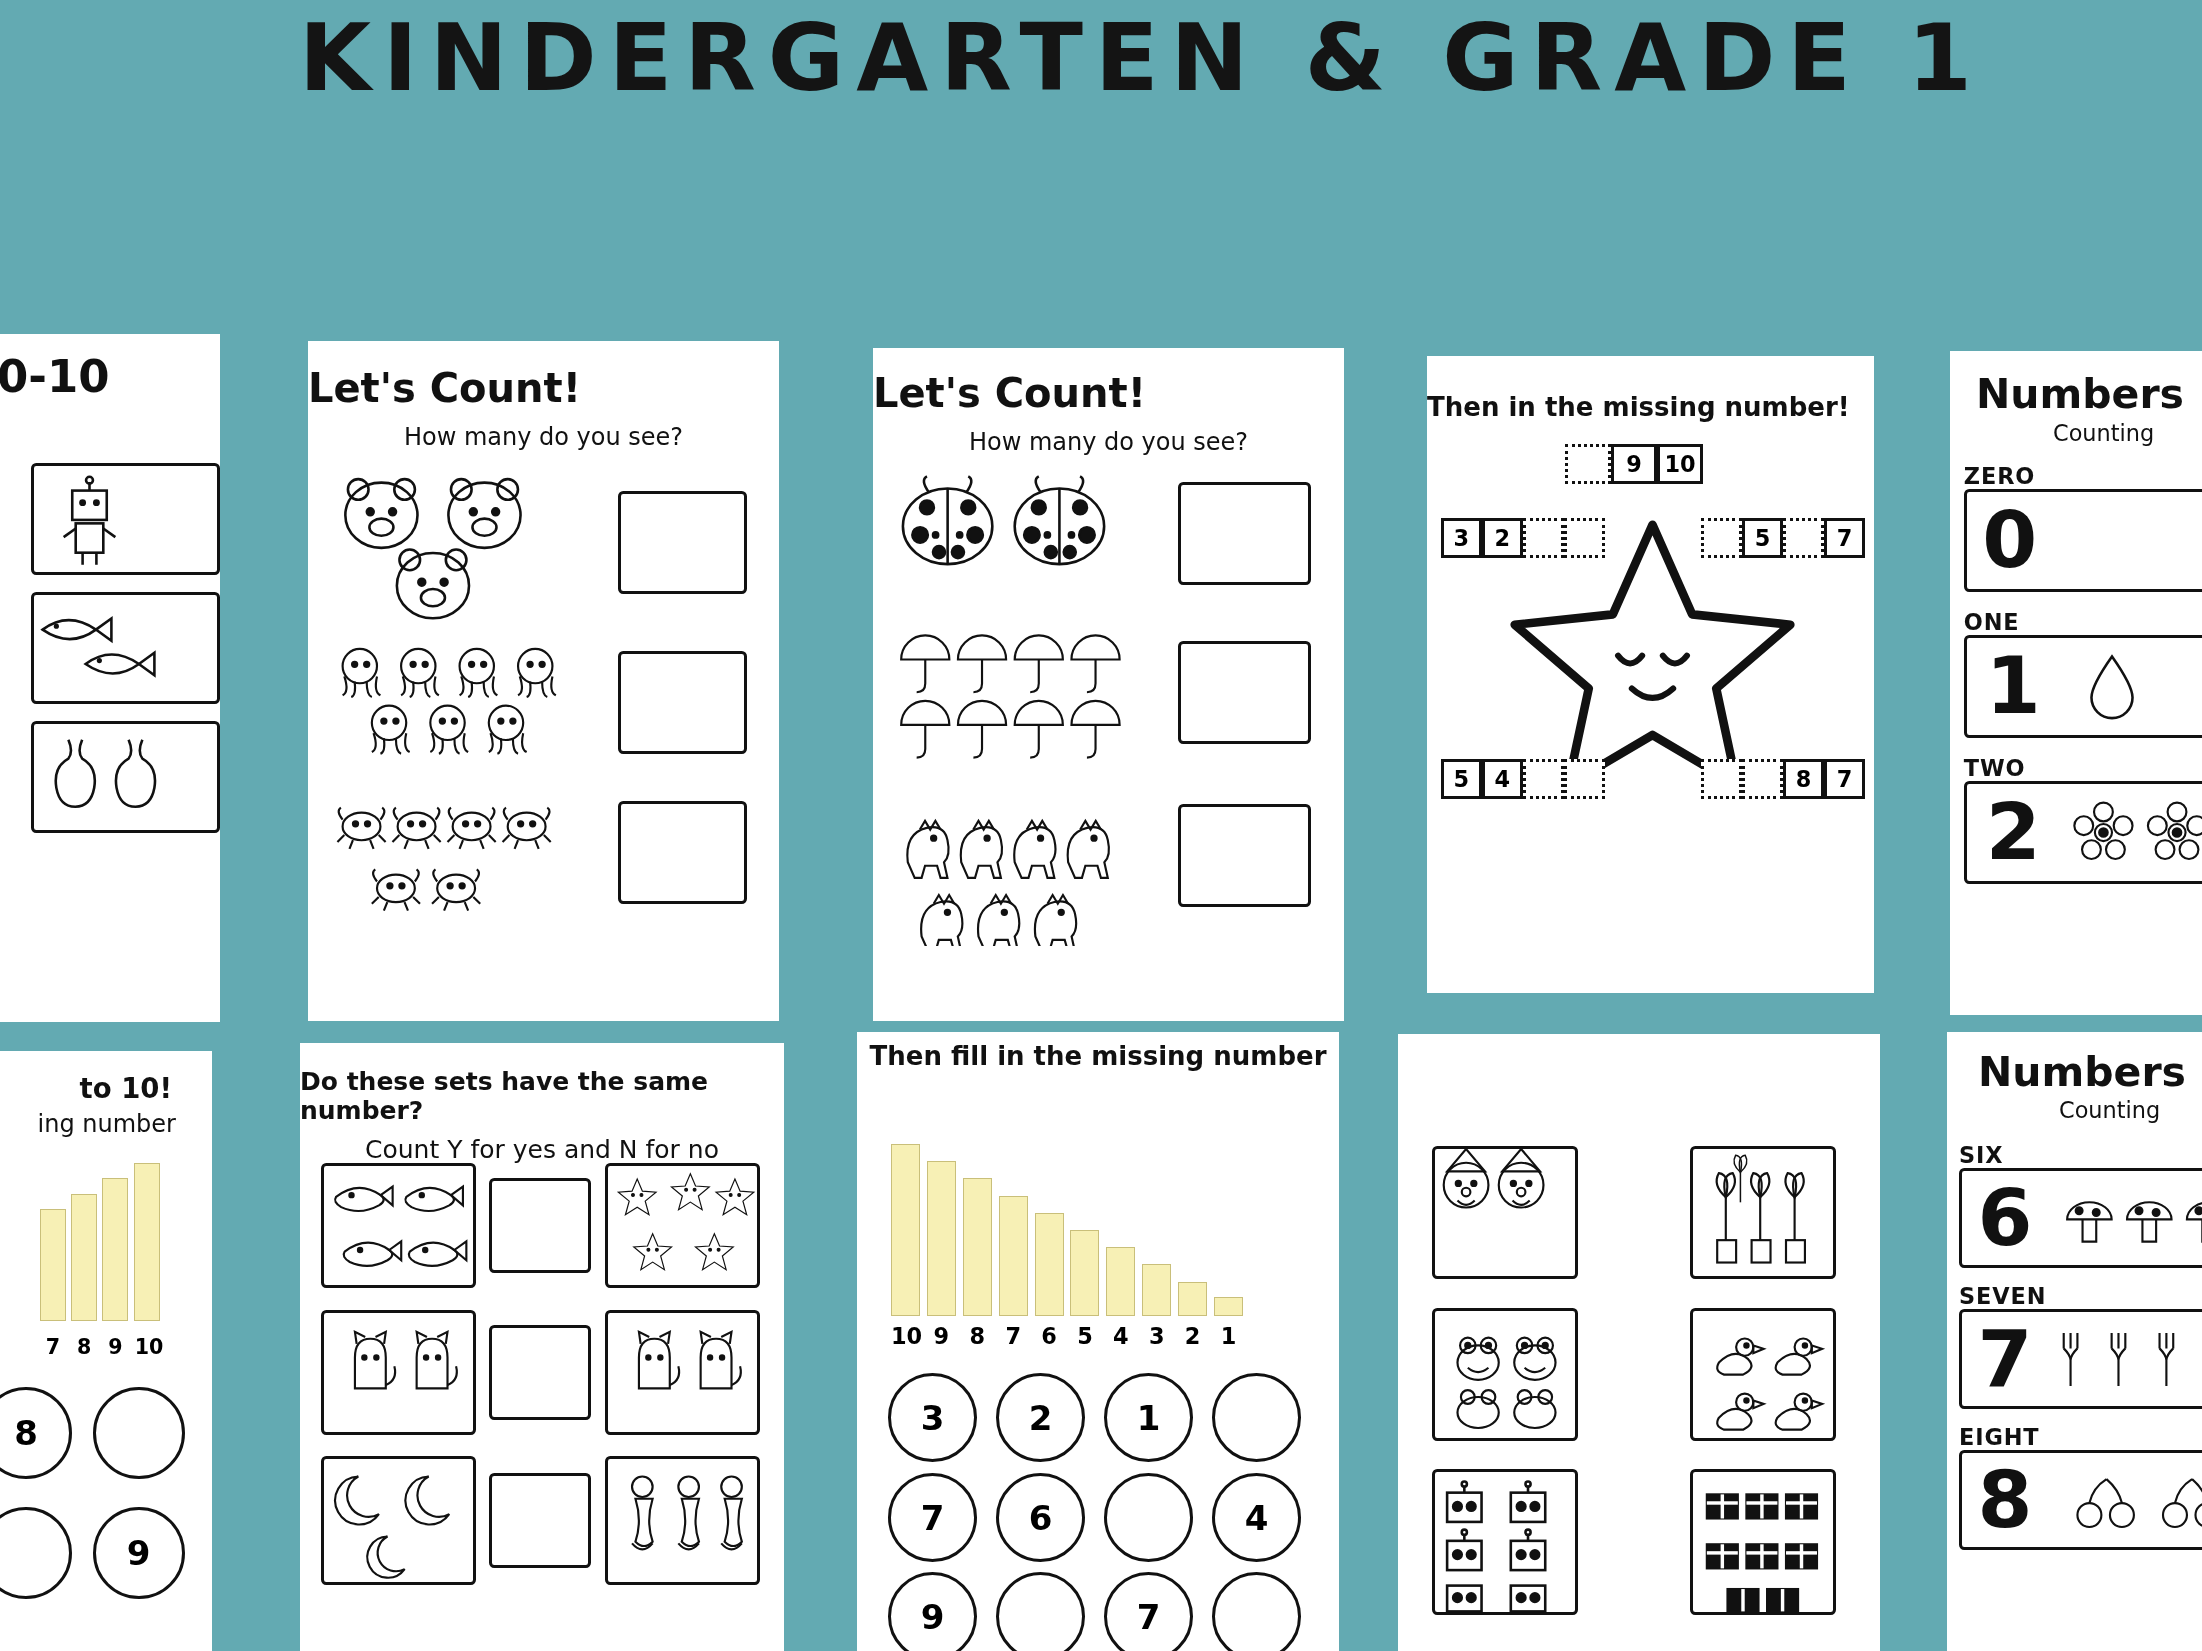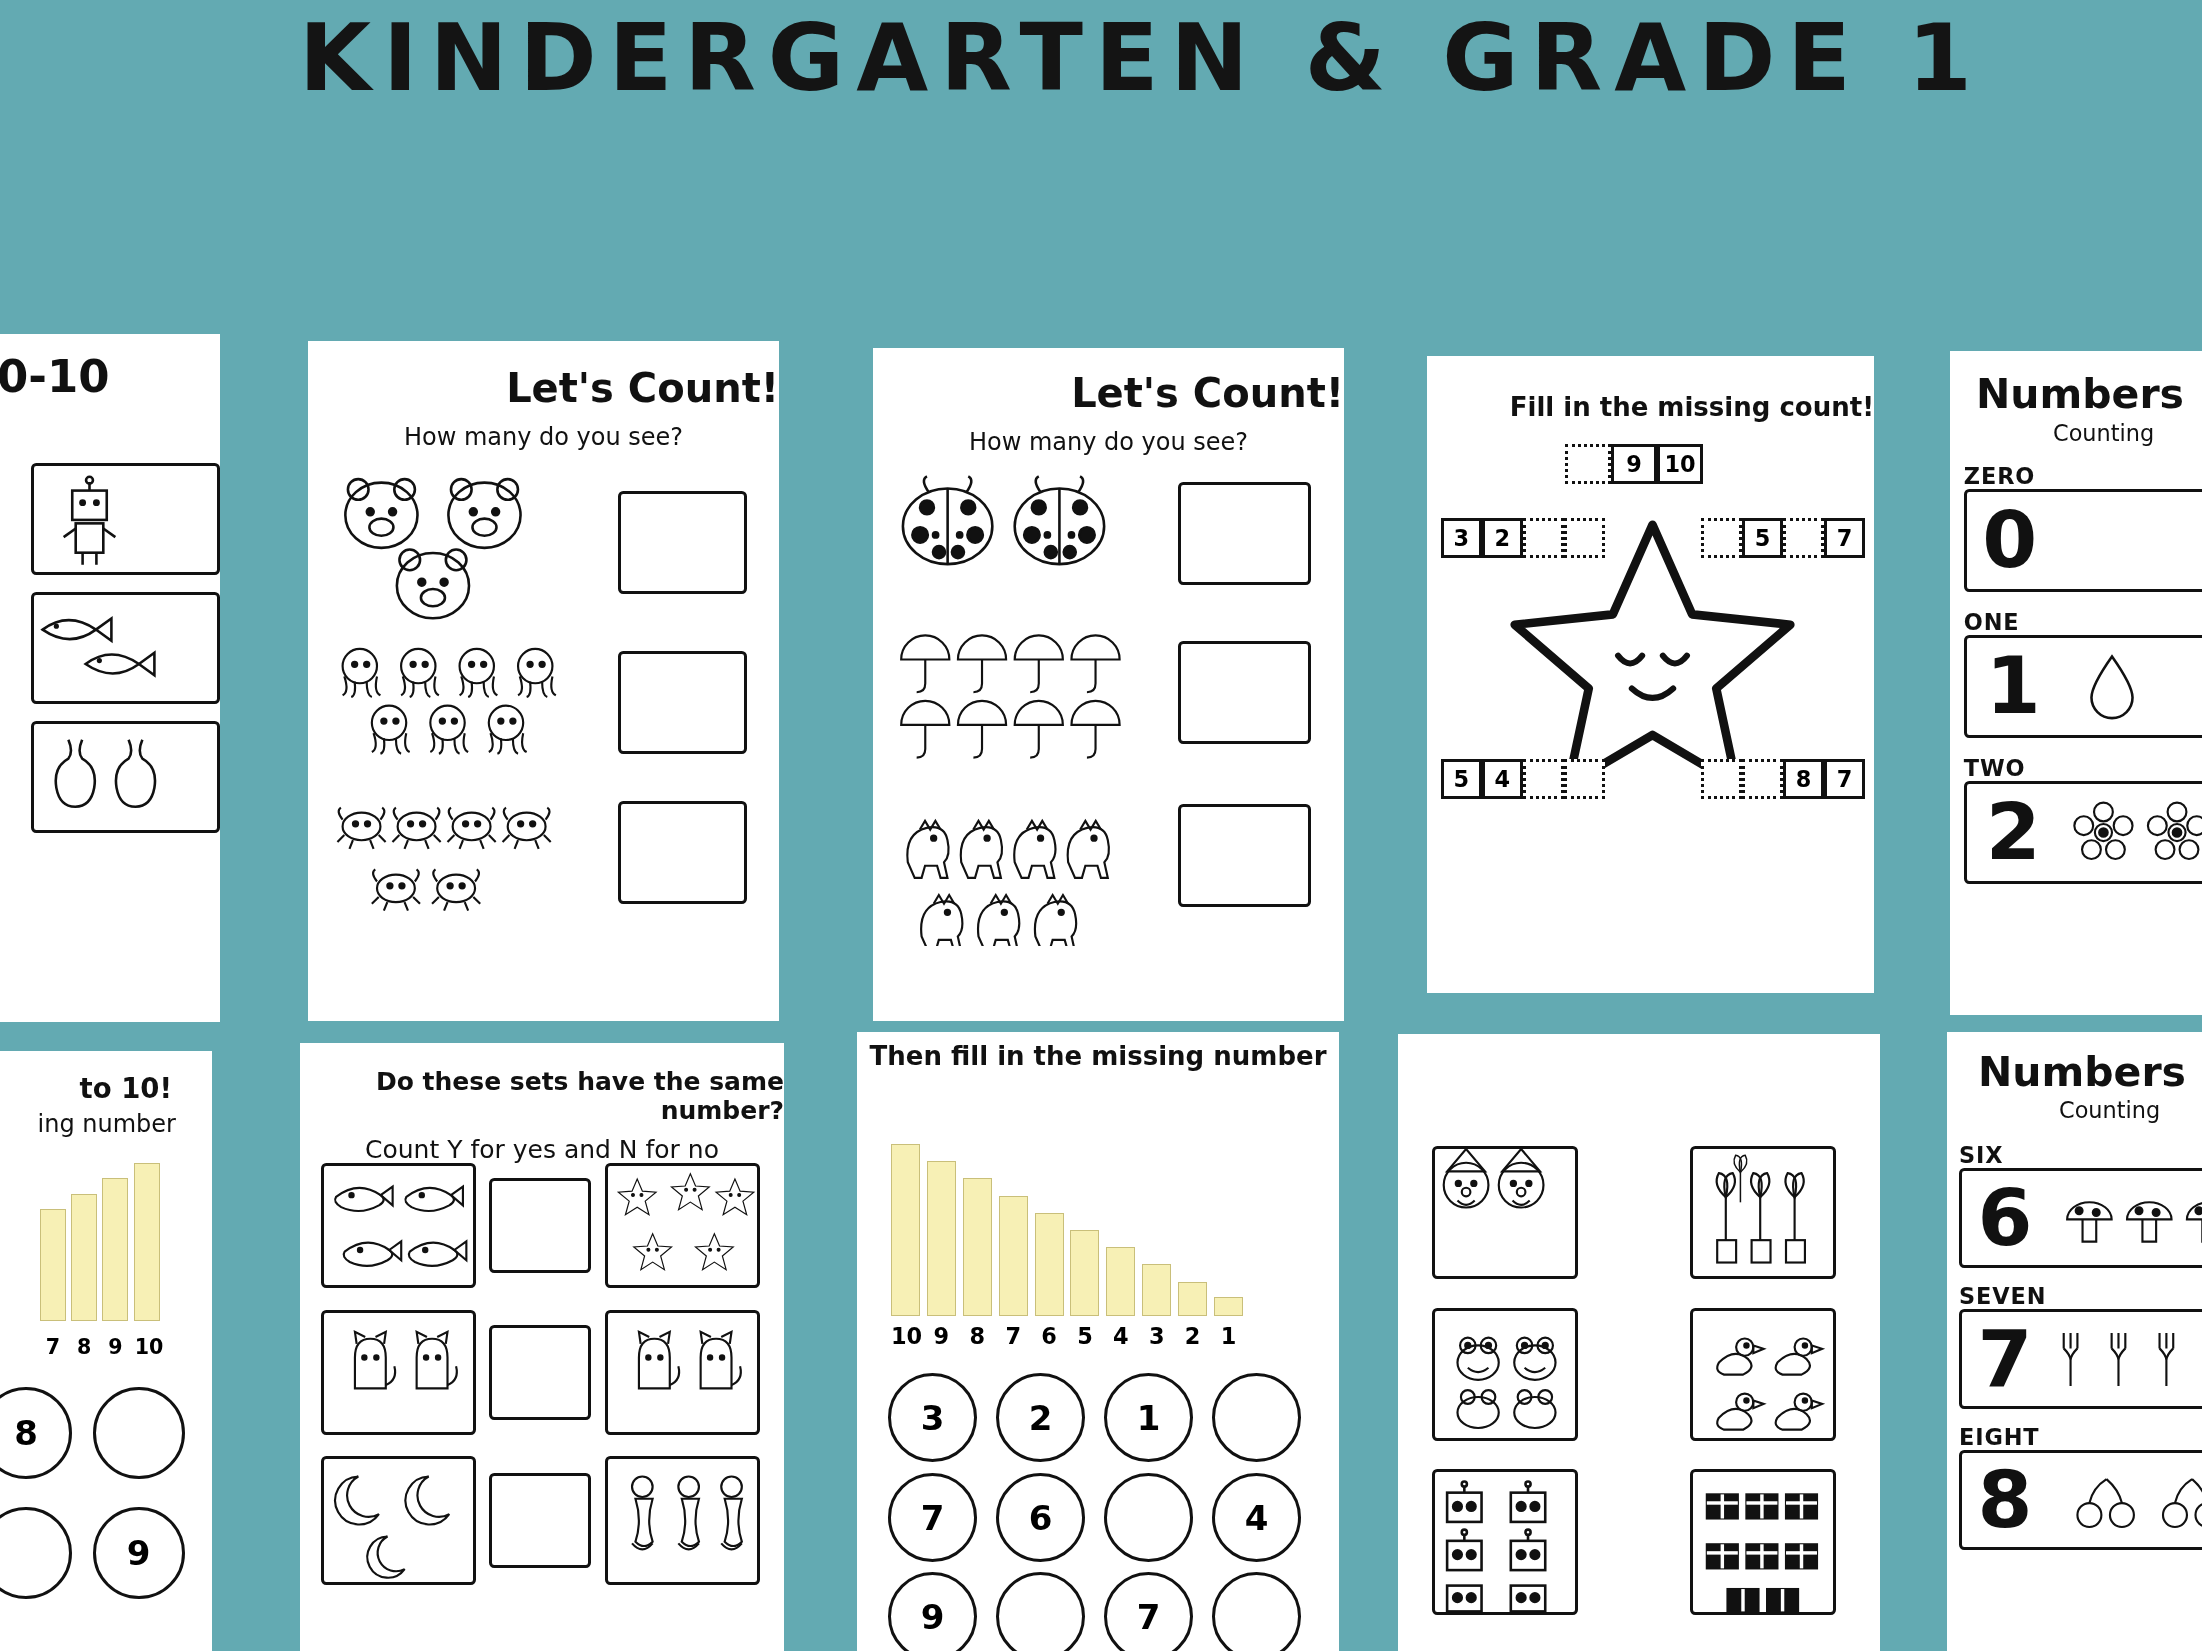--- a/index.html
+++ b/index.html
@@ -35,21 +35,21 @@
     line-height: 1.06;
     white-space: nowrap;
   }
   
   .card {
     position: absolute;
     background: #ffffff;
     overflow: hidden;
   }
   .ws-title {
-    text-align: right;
+    text-align: left;
     font-family: "DejaVu Sans", sans-serif;
     font-weight: bold;
     color: #111;
   }
   .ws-sub {
     text-align: center;
     font-family: "DejaVu Sans", sans-serif;
     color: #111;
   }
   .sk { 
@@ -388,21 +388,21 @@
               <path d="M30 40 l6 -10 6 10 6 -10 6 10"></path>
               <circle cx="46" cy="50" r="3" fill="#111"></circle>
             </g>
         </g>
       </svg>
       <div class="sk" style="position:absolute; left:284px; top:8.6px; width:133px; height:103px;"></div>
     </div>
   </div>
 
   <div class="card" style="left:1387px; top:356px; width:447px; height:637px;">
-    <div class="ws-title" style="font-size:26px; margin-top:36px;">Fill in the missing count!</div>
+    <div class="ws-title" style="font-size:26px; margin-top:36px;">Then in the missing number!</div>
 
     <svg width="293" height="267" viewBox="0 0 340 310" style="position:absolute; left:79px; top:155px;">
       <path d="M170 16 L216 120 L330 132 L244 206 L268 318 L170 260 L72 318 L96 206 L10 132 L124 120 Z" fill="none" stroke="#111" stroke-width="10" stroke-linejoin="round"></path>
       <path d="M130 168 q14 18 28 0 M182 168 q14 18 28 0" fill="none" stroke="#111" stroke-width="7" stroke-linecap="round"></path>
       <path d="M146 206 q24 22 48 0" fill="none" stroke="#111" stroke-width="7" stroke-linecap="round"></path>
     </svg>
 
     <div class="row-flex" style="position:absolute; left:138px; top:88px;">
       <div class="num-cell dotted" style="width:46px;height:40px;font-size:22.4px;"></div>
       <div class="num-cell" style="width:46px;height:40px;font-size:22.4px;">9</div>

